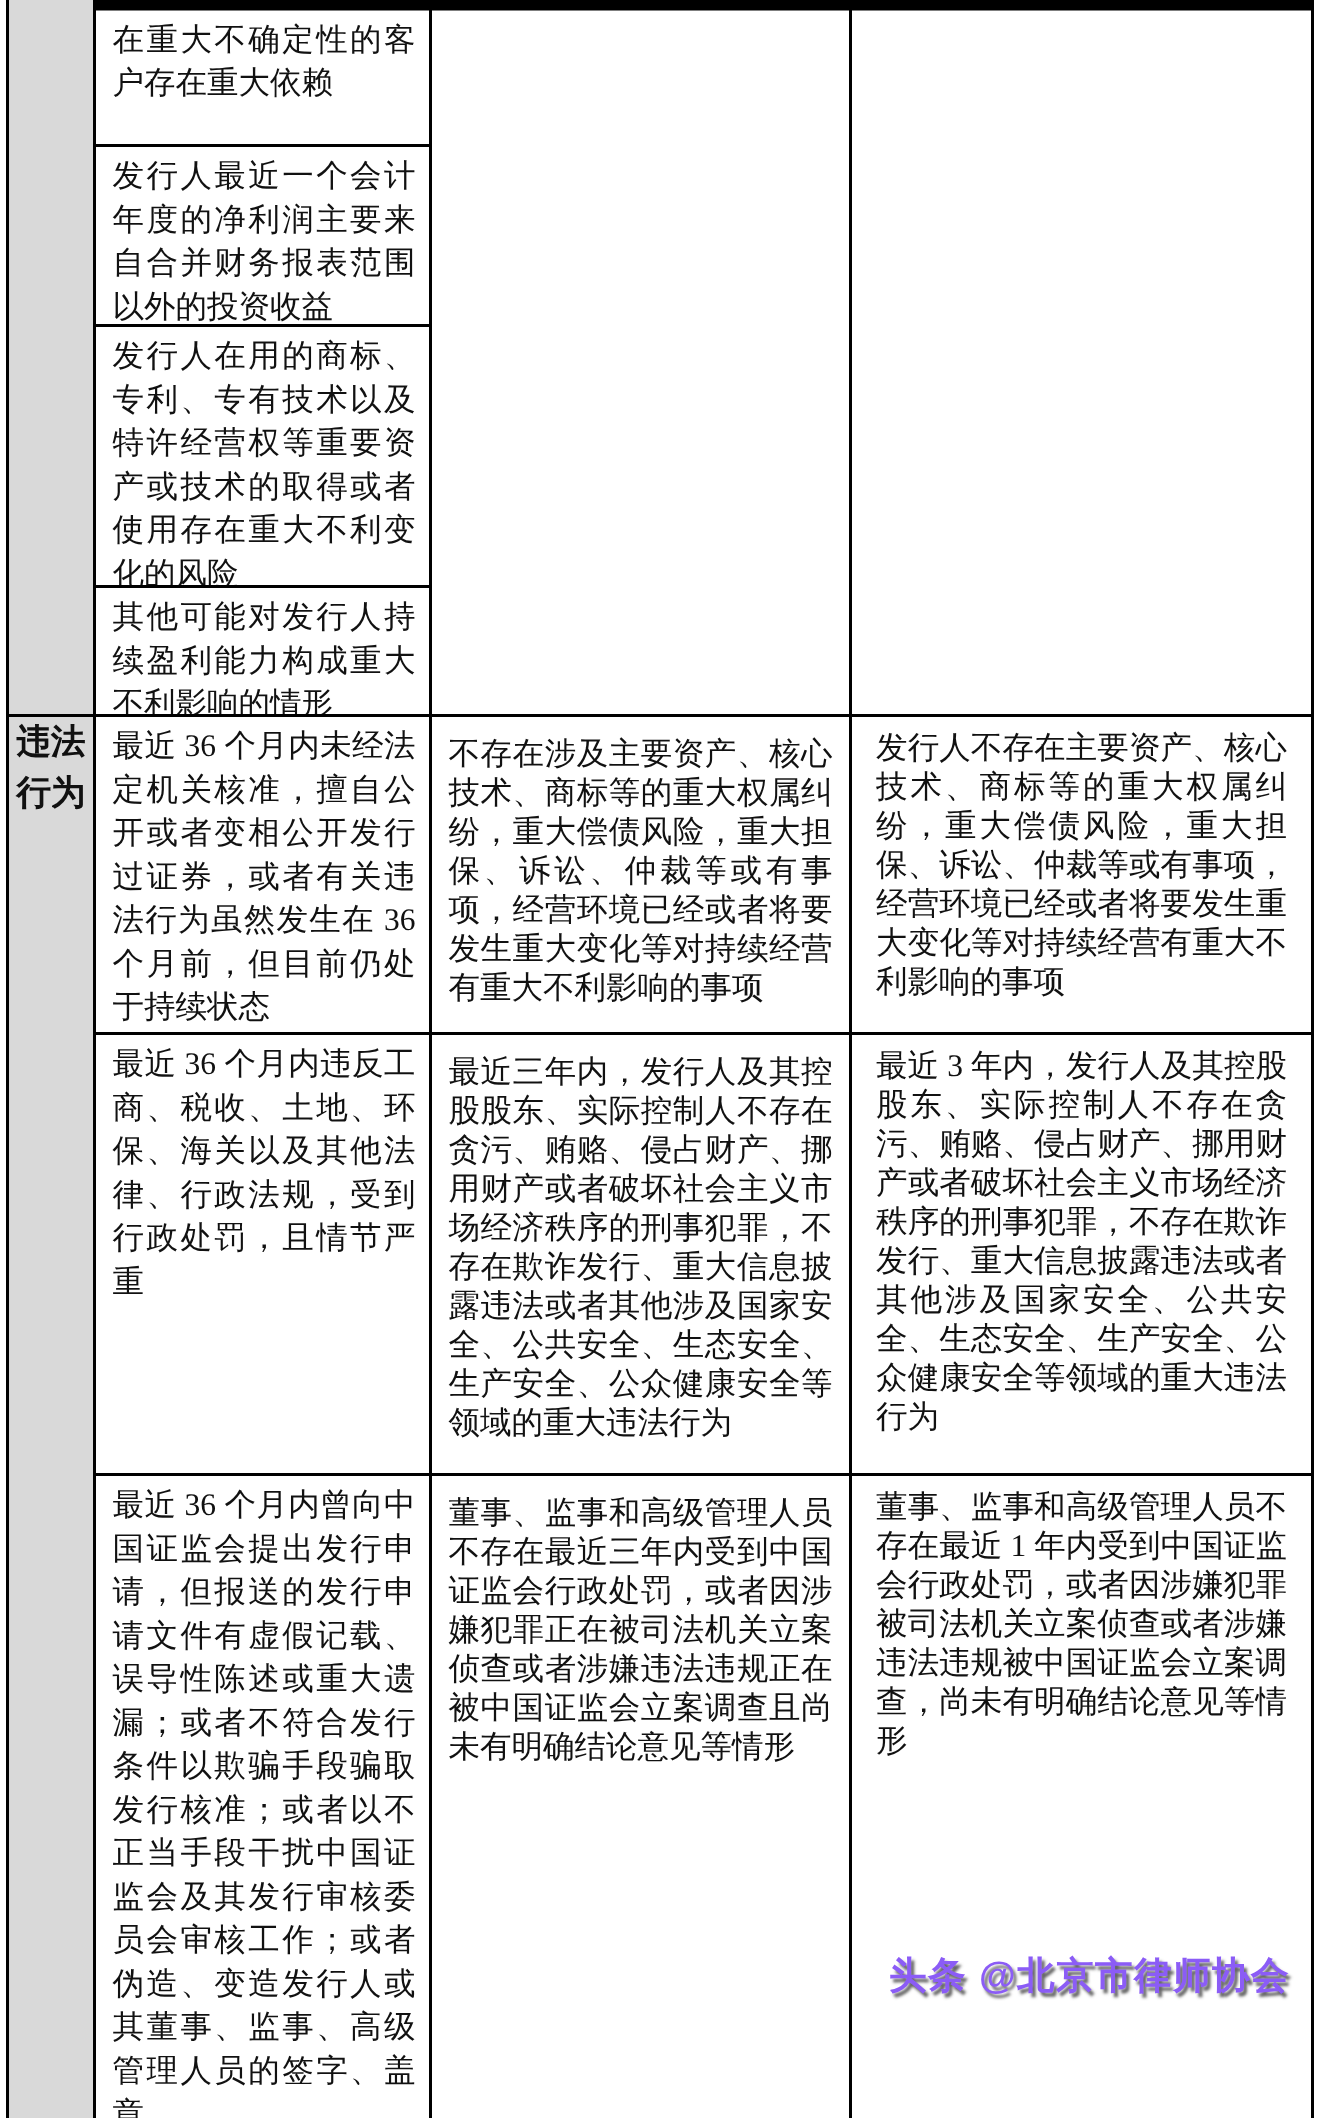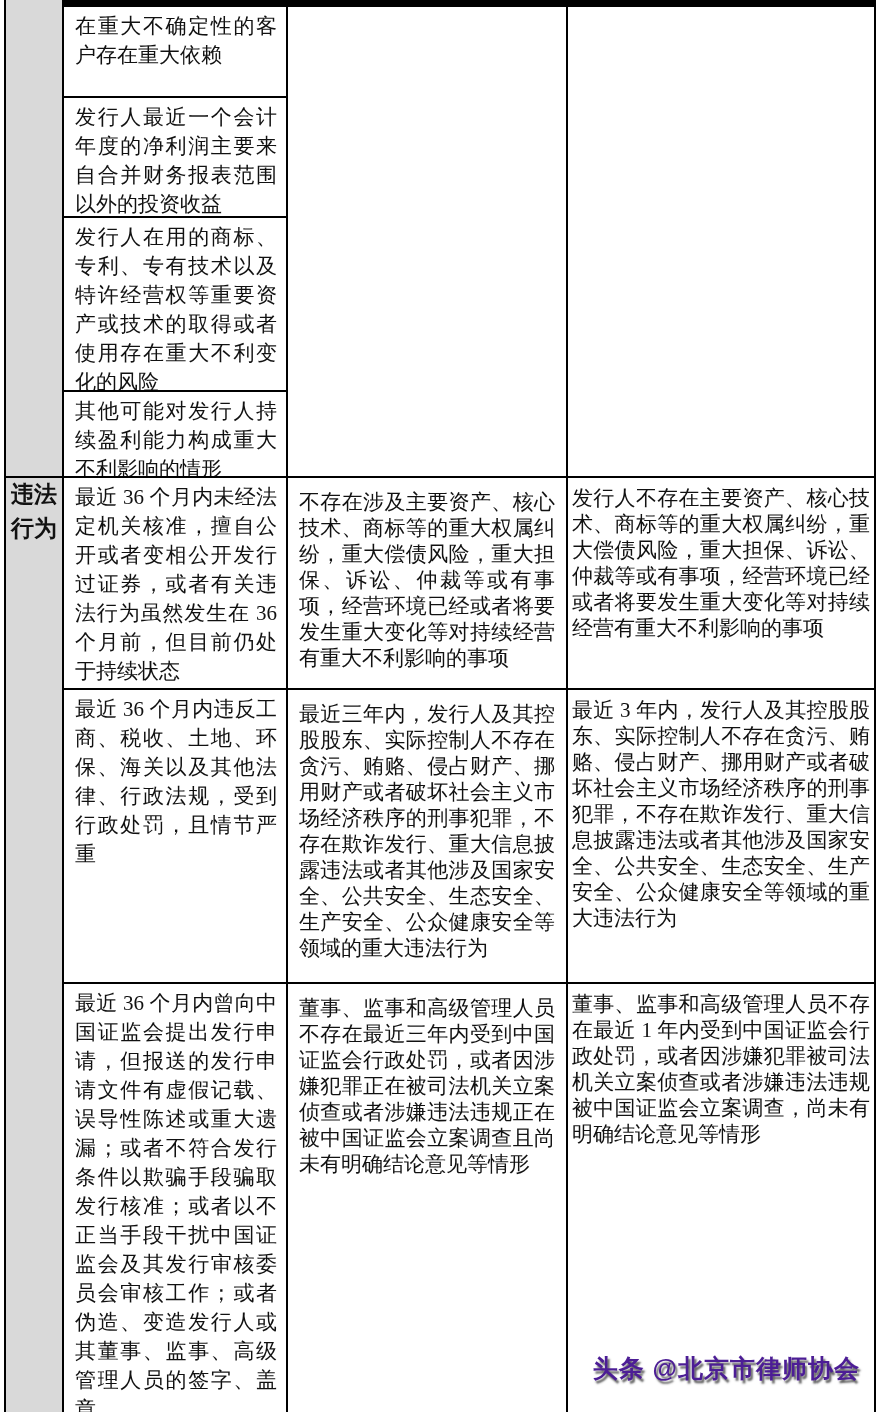--- a/index.html
+++ b/index.html
@@ -34,33 +34,33 @@
     font-weight:bold;
     font-size:23px;
     line-height:34px;
     padding:0 4px;
     text-align:center;
   }
   .cat-top{grid-column:1;grid-row:1/5;}
   .cat-bottom{grid-column:1;grid-row:5/8;}
   .c2{grid-column:2;font-size:21px;line-height:29px;padding:5px 9px 5px 11px;}
   .c3{grid-column:3;font-size:21px;line-height:26px;padding:11px 11px;}
-  .c4{grid-column:4;font-size:21px;line-height:26px;padding:7px 4px;}
+  .c4{grid-column:4;font-size:21px;line-height:26px;padding:7px 16px;}
   .r1{grid-row:1}.r2{grid-row:2}.r3{grid-row:3}.r4{grid-row:4}
   .r5{grid-row:5}.r6{grid-row:6}.r7{grid-row:7}
   .span14{grid-row:1/5;}
   .txt{text-align:justify;text-justify:inter-ideograph;}
   .watermark{
     position:absolute;
-    right:20px;top:1352px;
+    right:20px;top:1300px;
     font-family:"Liberation Sans","DejaVu Sans",sans-serif;
     font-weight:bold;
     font-size:25px;
     letter-spacing:1px;
-    color:#4c1d95;
+    color:#8b5cf6;
     text-shadow:2px 3px 2px rgba(70,70,70,0.85), -1px -1px 1px rgba(255,255,255,0.6);
     white-space:nowrap;
   }
 </style>
 </head>
 <body>
 
 <div class="screen">
   <div class="table">
 

